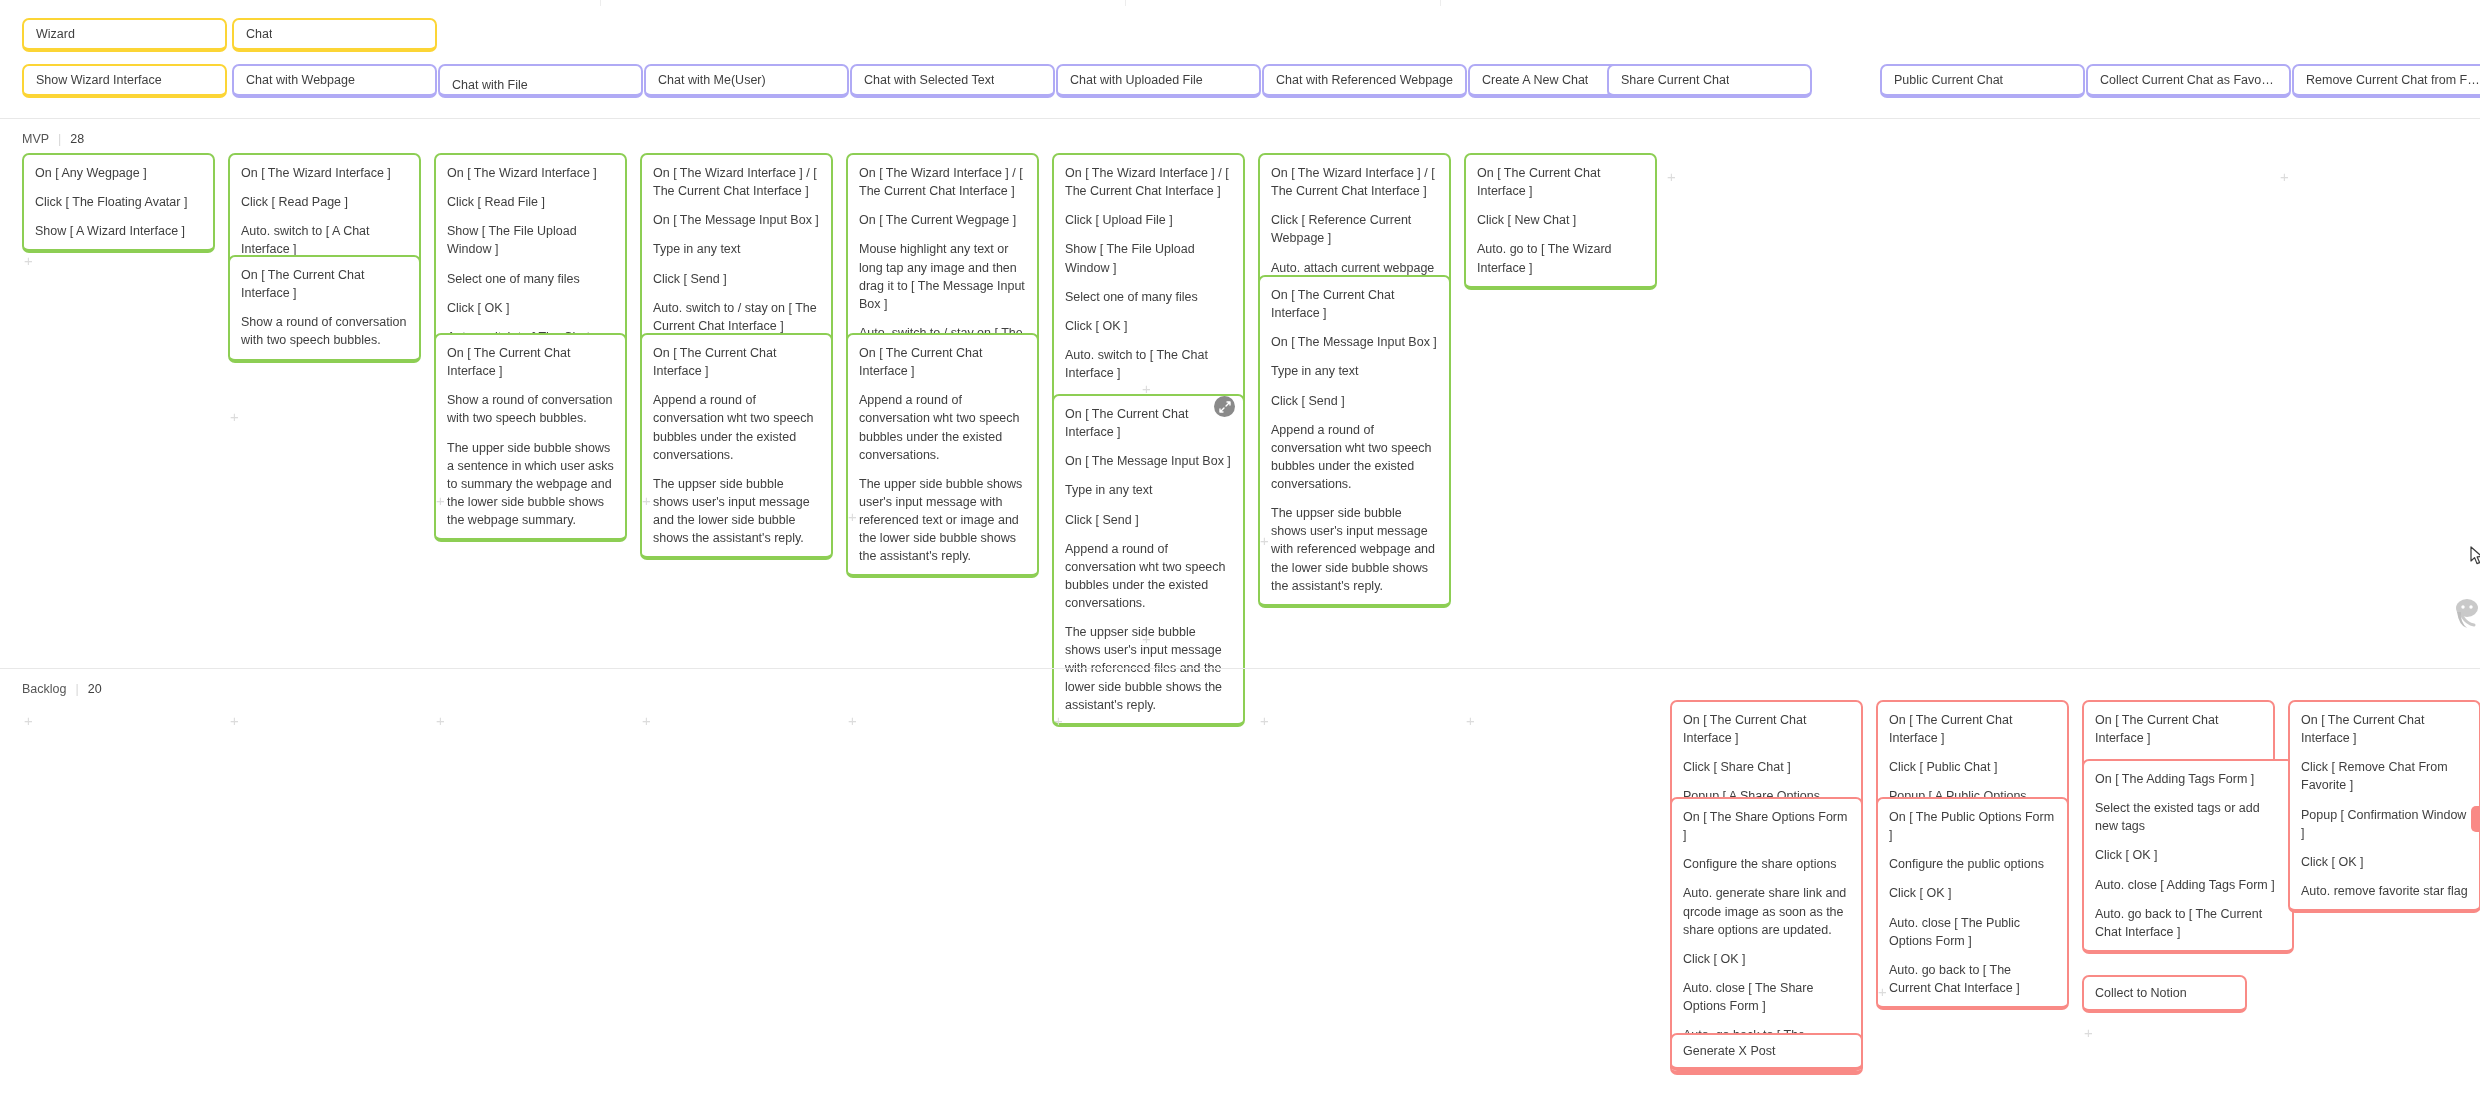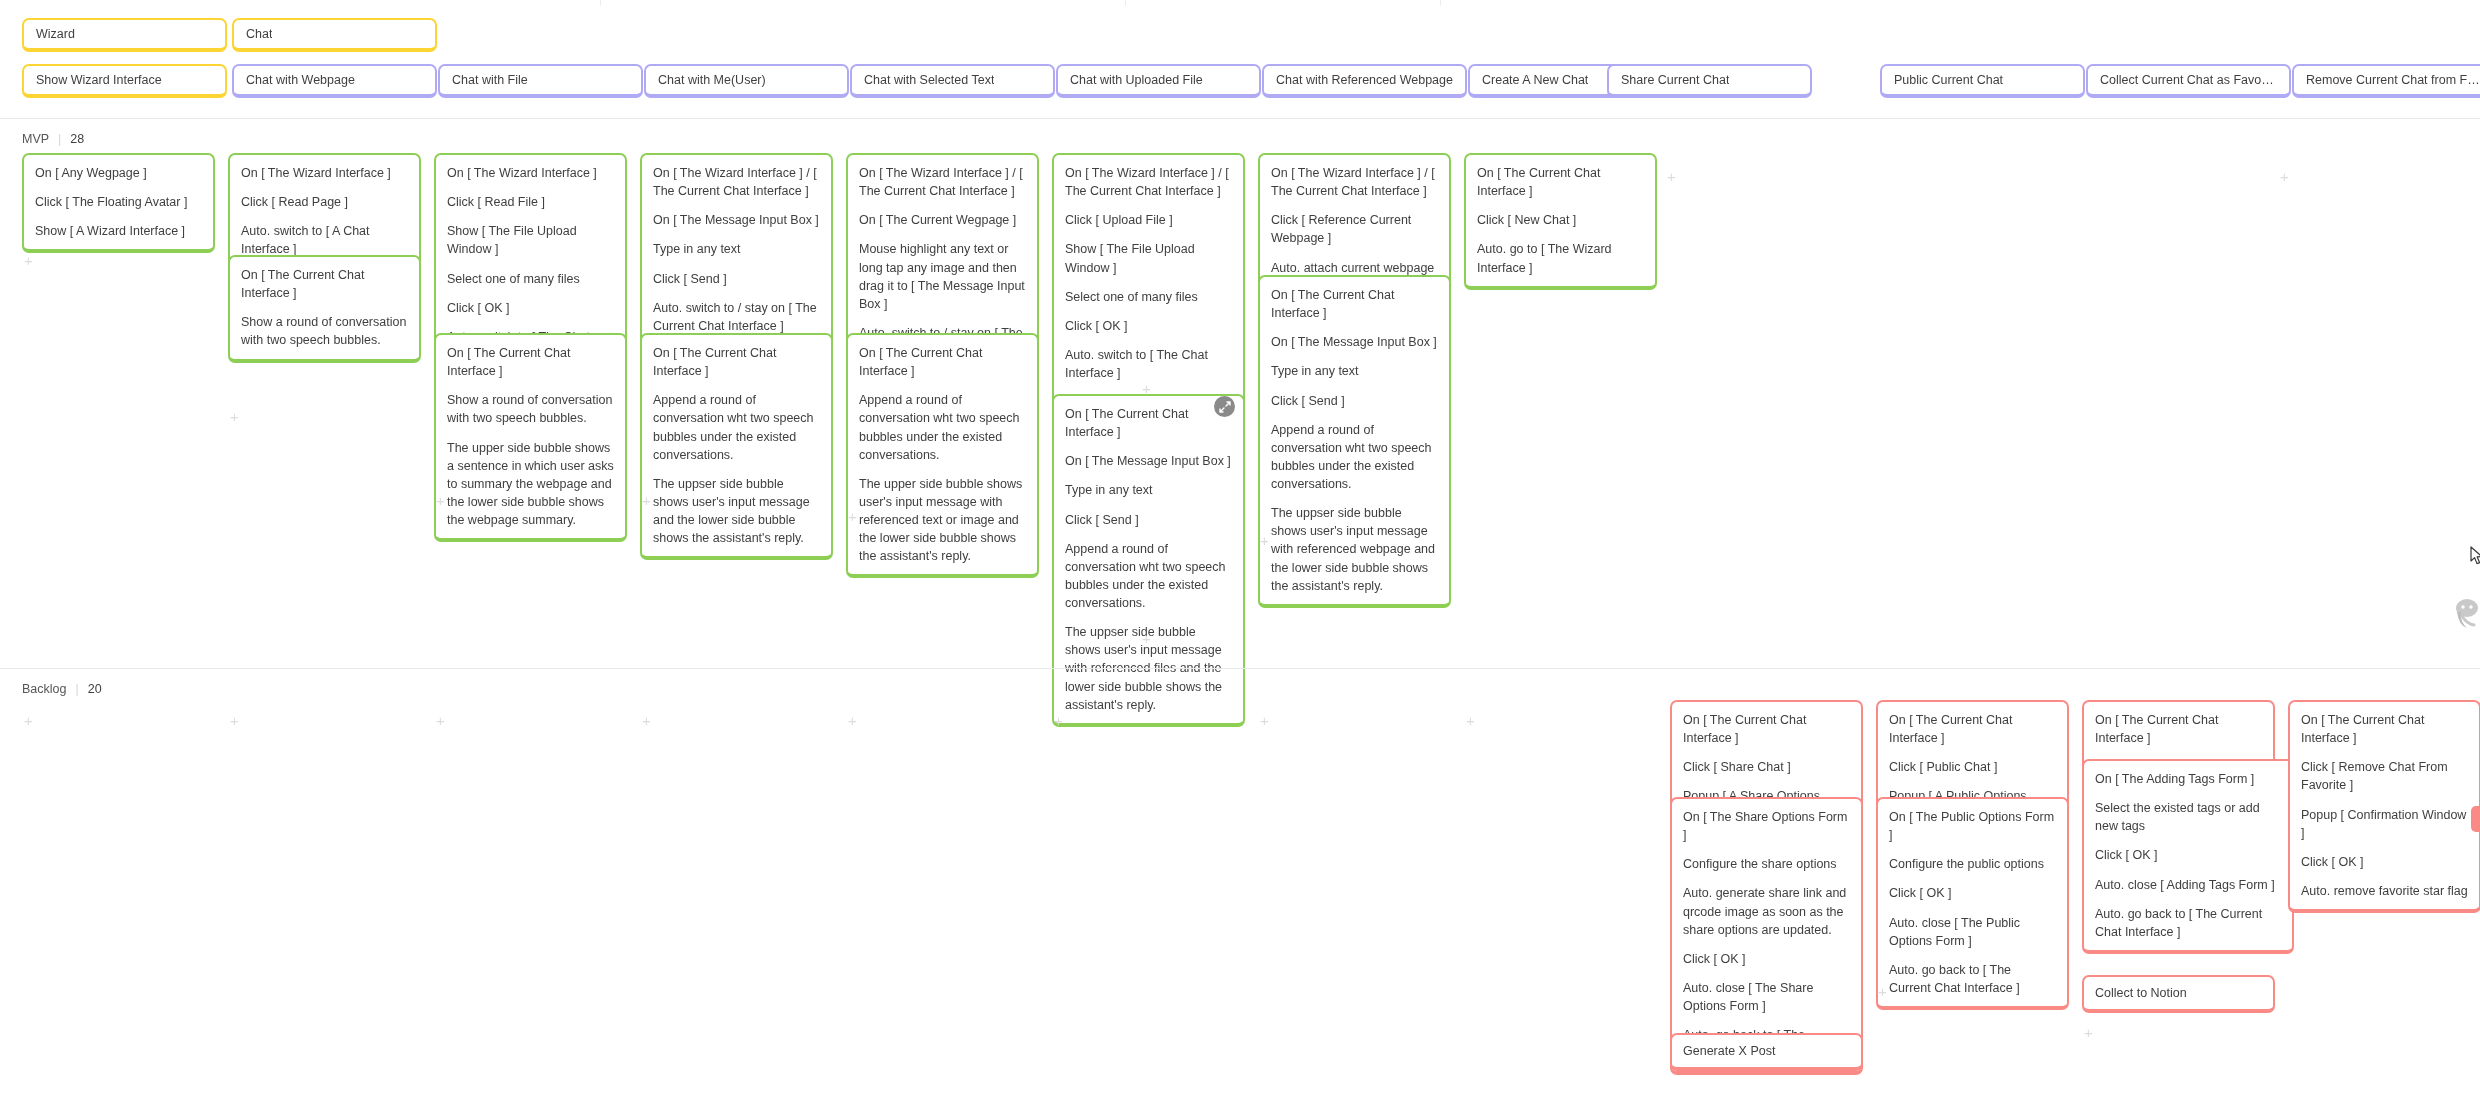--- a/index.html
+++ b/index.html
@@ -142,21 +142,21 @@
   <div class="card activity" style="left:232px; top:18px; width:205px;">
     <span class="label">Chat</span>
   </div>
 
   <div class="card activity" style="left:22px; top:64px; width:205px;">
     <span class="label">Show Wizard Interface</span>
   </div>
   <div class="card step" style="left:232px; top:64px; width:205px;">
     <span class="label">Chat with Webpage</span>
   </div>
-  <div class="card step" style="left:438px; top:64px; width:205px;">
+  <div class="card step" style="left:438px; top:64px; width:205px;align-items:flex-end;">
     <span class="label">Chat with File</span>
   </div>
   <div class="card step" style="left:644px; top:64px; width:205px;">
     <span class="label">Chat with Me(User)</span>
   </div>
   <div class="card step" style="left:850px; top:64px; width:205px;">
     <span class="label">Chat with Selected Text</span>
   </div>
   <div class="card step" style="left:1056px; top:64px; width:205px;">
     <span class="label">Chat with Uploaded File</span>
@@ -348,21 +348,21 @@
     <p class="ln">Click [ Collect Chat ]</p>
     <p class="ln">Popup [ A Adding Tags Form ]</p>
   </div>
   <div class="card backlog" style="left:2082px; top:759px; width:212px;">
     <p class="ln">On [ The Adding Tags Form ]</p>
     <p class="ln">Select the existed tags or add new tags</p>
     <p class="ln">Click [ OK ]</p>
     <p class="ln">Auto. close [ Adding Tags Form ]</p>
     <p class="ln">Auto. go back to [ The Current Chat Interface ]</p>
   </div>
-  <div class="card backlog" style="left:2082px; top:975px; width:193px; height:38px; display:flex; align-items:center;">
+  <div class="card backlog" style="left:2082px; top:975px; width:165px; height:38px; display:flex; align-items:center;">
     <p class="ln">Collect to Notion</p>
   </div>
   <div class="plus" style="left:2082px; top:1026px;">+</div>
 
   <div class="card backlog" style="left:2288px; top:700px; width:193px;">
     <p class="ln">On [ The Current Chat Interface ]</p>
     <p class="ln">Click [ Remove Chat From Favorite ]</p>
     <p class="ln">Popup [ Confirmation Window ]</p>
     <p class="ln">Click [ OK ]</p>
     <p class="ln">Auto. remove favorite star flag</p>

